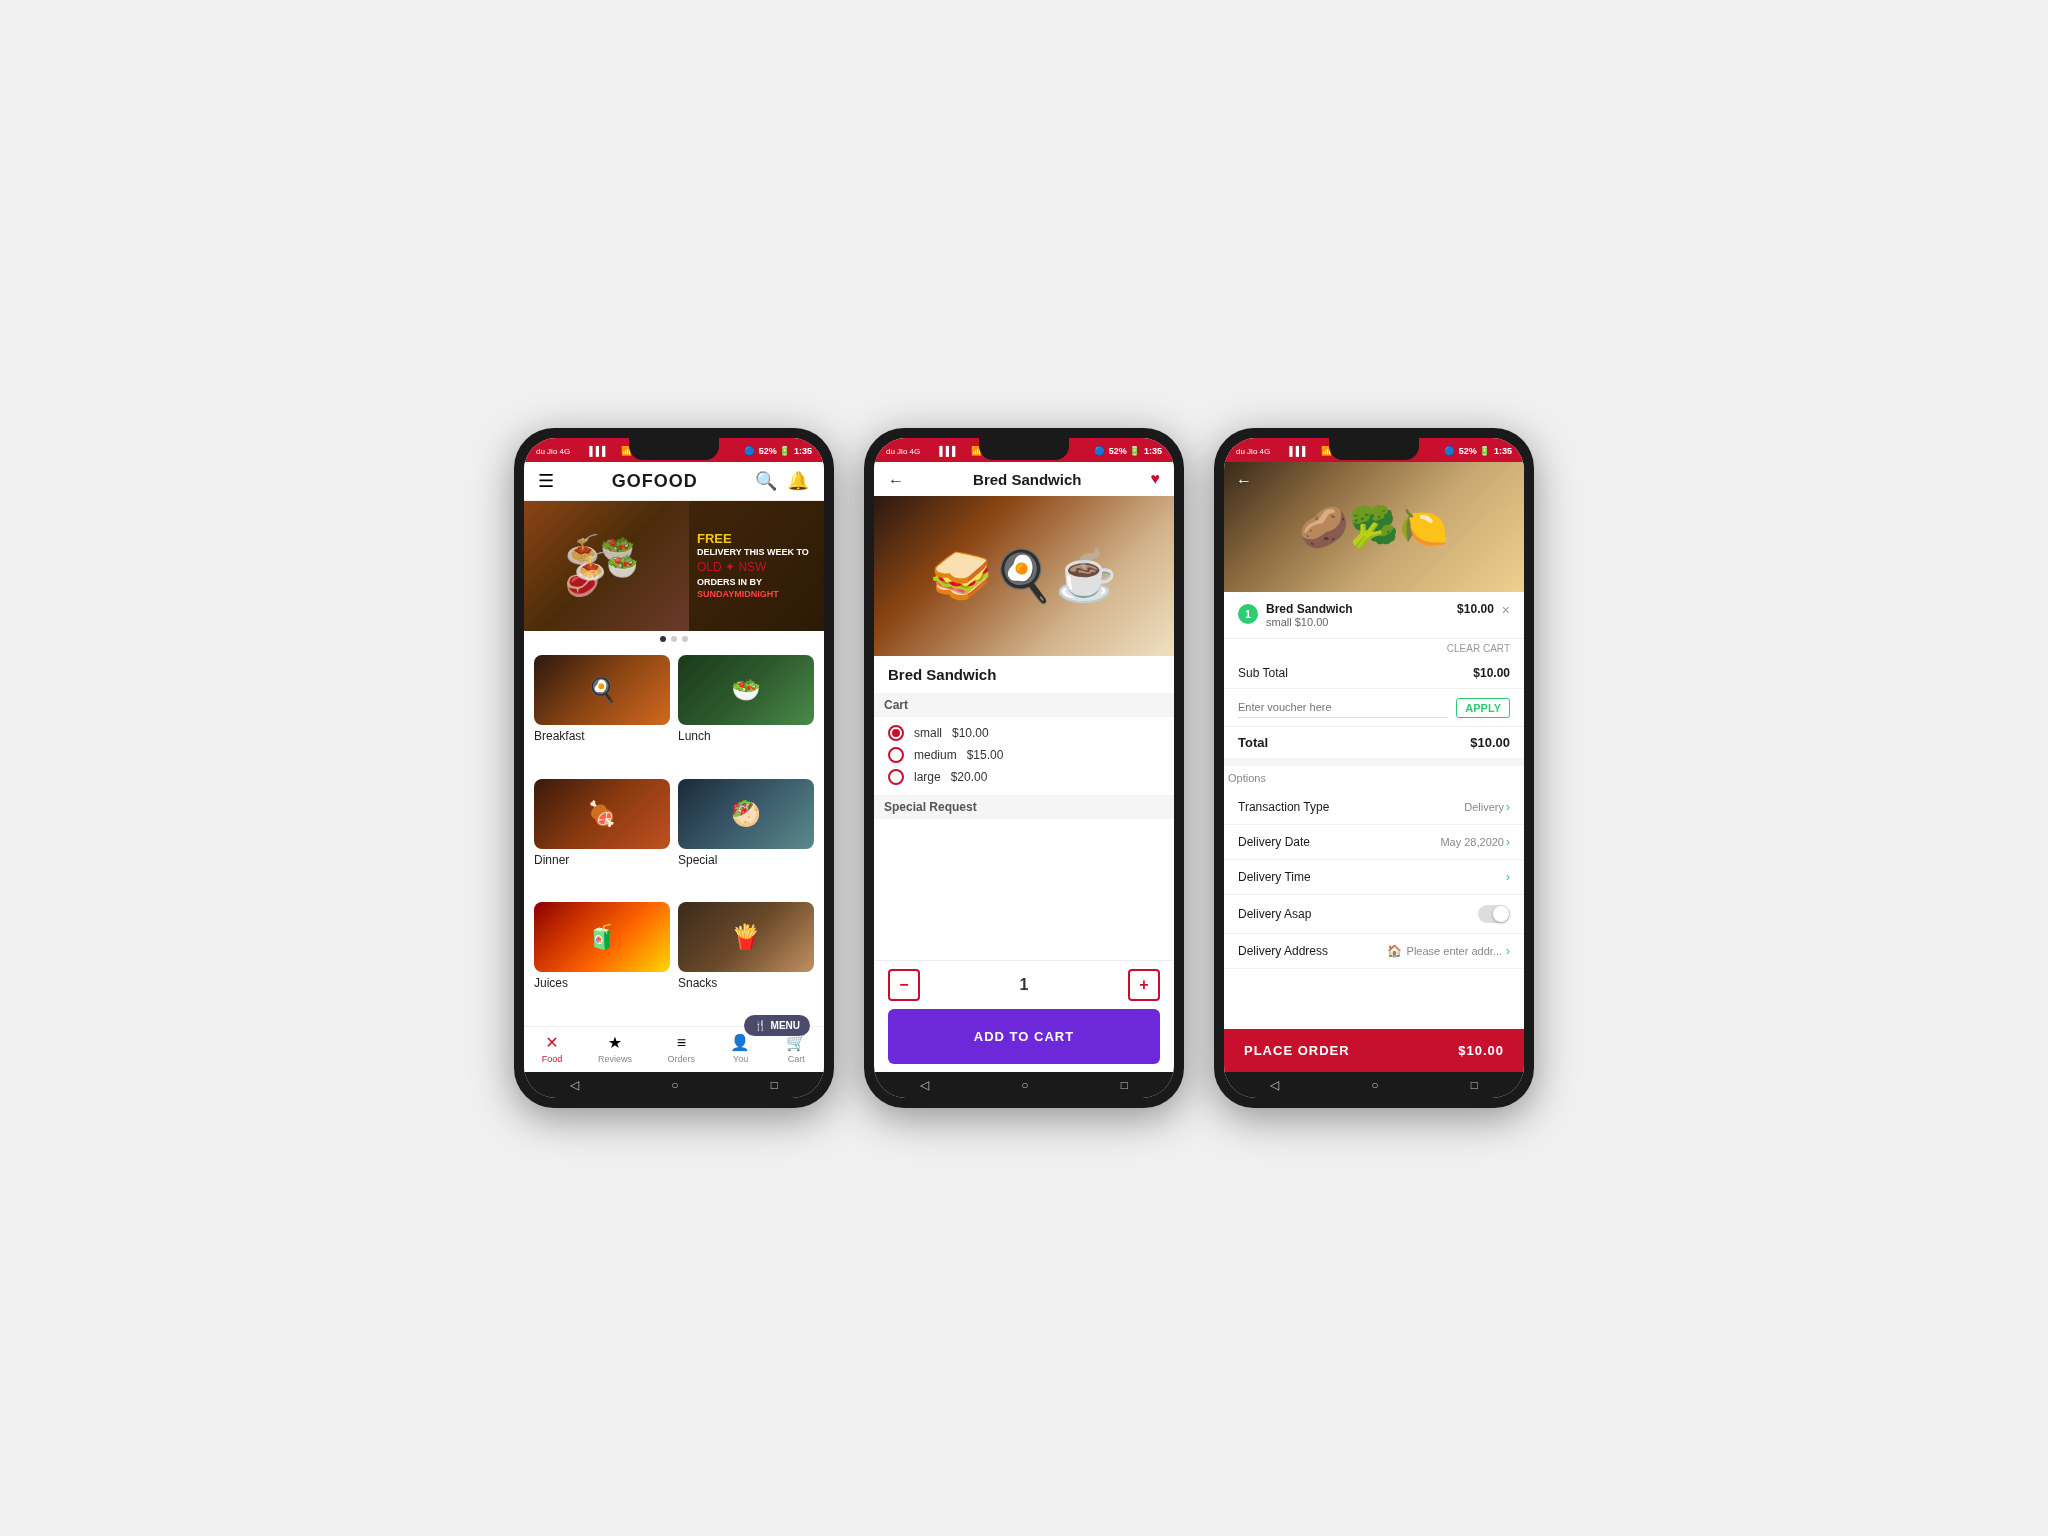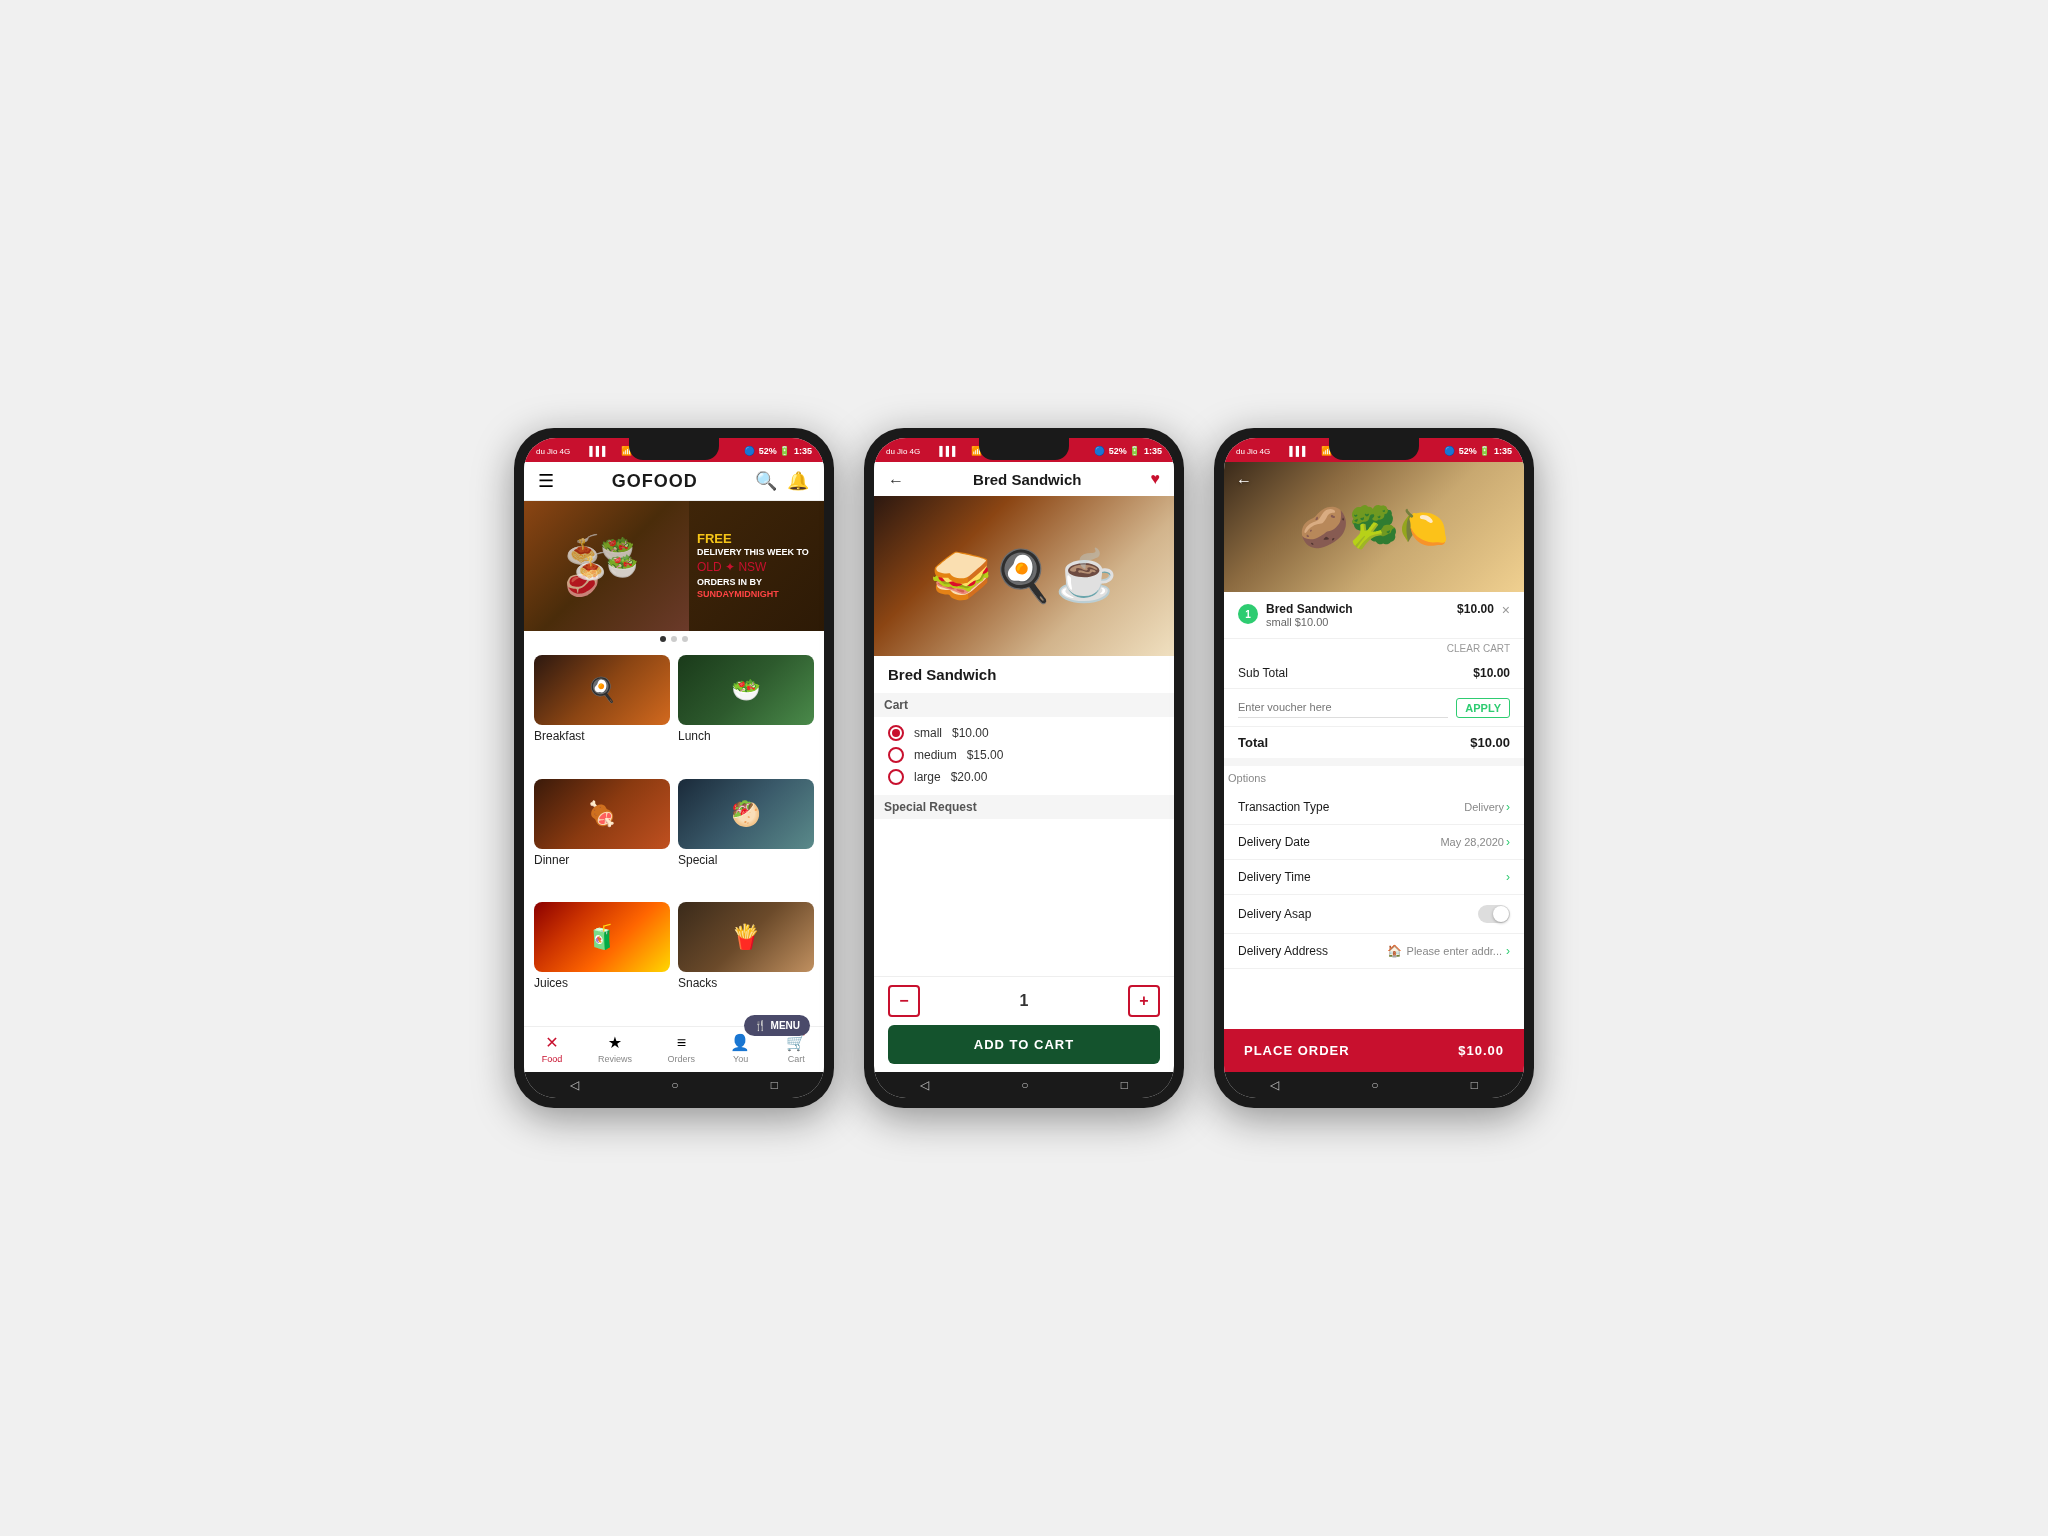--- a/index.html
+++ b/index.html
@@ -318,24 +318,24 @@
       cursor: pointer;
     }
     .qty-value {
       font-size: 16px;
       font-weight: 600;
       color: #333;
       min-width: 40px;
       text-align: center;
     }
     .add-to-cart-btn {
-      background: #14532d;
+      background: #6d28d9;
       color: #fff;
       border: none;
-      padding: 12px;
+      padding: 20px;
       width: calc(100% - 28px);
       margin: 0 14px 8px;
       border-radius: 6px;
       font-size: 13px;
       font-weight: 700;
       letter-spacing: 1px;
       cursor: pointer;
       flex-shrink: 0;
     }
     .phone3-hero {

